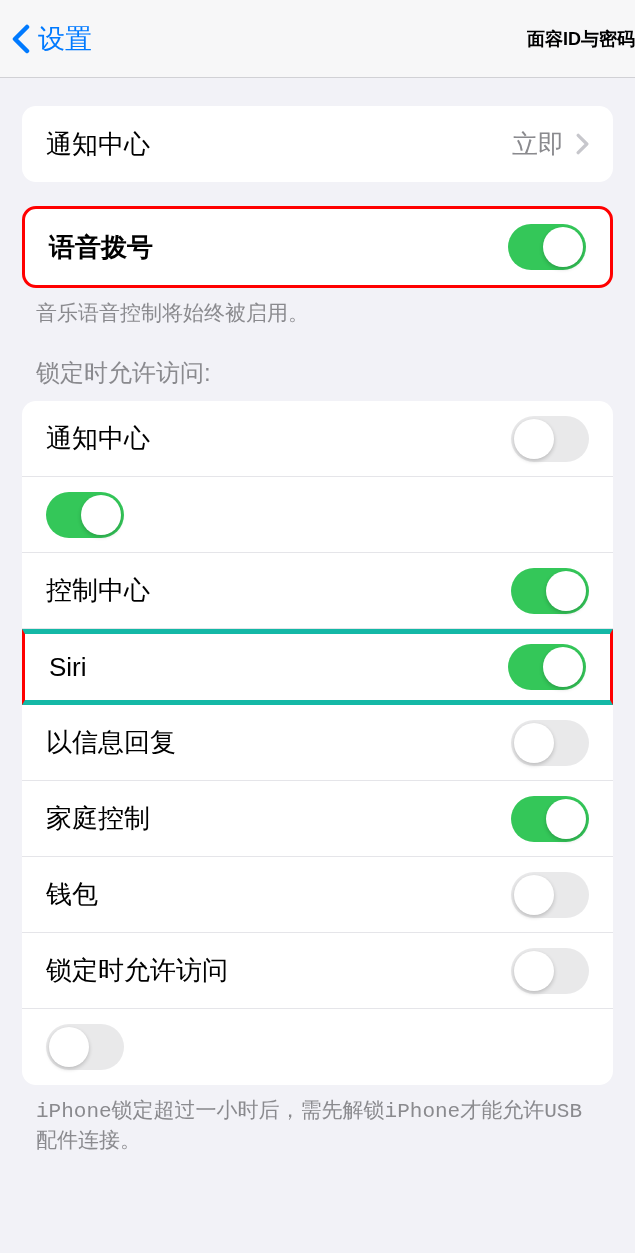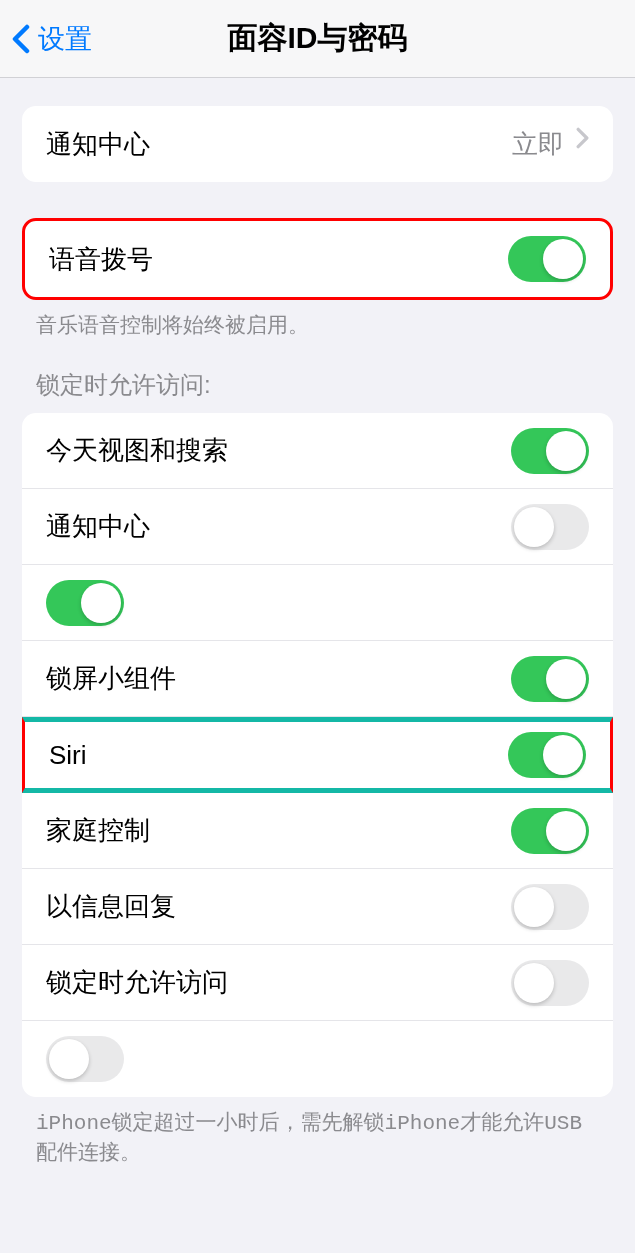--- a/index.html
+++ b/index.html
@@ -8,42 +8,42 @@
       background: #f2f2f7;
       width: 635px;
       height: 1253px;
       overflow: hidden;
     }
     
     
     .header {
       display: flex;
       align-items: center;
-      justify-content: center;
+      justify-content: flex-end;
       height: 78px;
       background: #f7f7f8;
       border-bottom: 1px solid #d1d1d5;
       position: relative;
     }
     .back-button {
       position: absolute;
       left: 12px;
       display: flex;
       align-items: center;
       color: #007aff;
       font-size: 27px;
       cursor: pointer;
     }
     .back-chevron {
       width: 18px;
       height: 30px;
       margin-right: 8px;
     }
     .header-title {
-      font-size: 30px;
+      font-size: 18px;
       font-weight: 600;
       color: #000;
     }
     
     
     .group {
       background: #fff;
       border-radius: 14px;
       margin: 28px 22px 0 22px;
       overflow: hidden;
@@ -66,20 +66,21 @@
       border: 5px solid #14b8a6;
       border-left: 3px solid #ff0000;
       border-right: 3px solid #ff0000;
     }
     .row-label {
       font-size: 26px;
       color: #000;
     }
     .row-value {
       display: flex;
+      align-items: center;
       color: #8a8a8e;
       font-size: 26px;
     }
     .chevron {
       margin-left: 12px;
       width: 13px;
       height: 22px;
     }
     
     
@@ -112,21 +113,21 @@
       line-height: 1.4;
       font-family: Liberation Mono, monospace;
     }
     .section-header {
       color: #8a8a8e;
       font-size: 24px;
       padding: 28px 36px 8px 36px;
     }
     
     .group.first { margin-top: 28px; }
-    .group.toggle-group { margin-top: 36px; }
+    .group.toggle-group { margin-top: 24px; font-weight: bold; }
     .group.list-group { margin-top: 4px; }
   </style>
 </head>
 <body>
 
 <div class="header">
   <div class="back-button">
     <svg class="back-chevron" viewBox="0 0 12 20">
       <polyline points="10,2 2,10 10,18" fill="none" stroke="#007aff" stroke-width="3" stroke-linecap="round" stroke-linejoin="round"></polyline>
     </svg>
@@ -153,56 +154,56 @@
     <div class="switch on">
       <div class="switch-knob"></div>
     </div>
   </div>
 </div>
 <div class="section-footer">音乐语音控制将始终被启用。</div>
 
 <div class="section-header">锁定时允许访问:</div>
 <div class="group list-group" id="lock-list">
     <div class="row">
-      <span class="row-label">今天视图和搜索</span>
-      <div class="switch on">
-        <div class="switch-knob"></div>
-      </div>
-    </div>
-    <div class="row">
       <span class="row-label">通知中心</span>
       <div class="switch off">
         <div class="switch-knob"></div>
       </div>
     </div>
     <div class="row">
       <div class="switch on">
         <div class="switch-knob"></div>
       </div>
     </div>
     <div class="row">
-      <span class="row-label">锁屏小组件</span>
+      <span class="row-label">控制中心</span>
       <div class="switch on">
         <div class="switch-knob"></div>
       </div>
     </div>
     <div class="row highlighted">
       <span class="row-label">Siri</span>
       <div class="switch on">
         <div class="switch-knob"></div>
       </div>
     </div>
     <div class="row">
+      <span class="row-label">以信息回复</span>
+      <div class="switch off">
+        <div class="switch-knob"></div>
+      </div>
+    </div>
+    <div class="row">
       <span class="row-label">家庭控制</span>
       <div class="switch on">
         <div class="switch-knob"></div>
       </div>
     </div>
     <div class="row">
-      <span class="row-label">以信息回复</span>
+      <span class="row-label">钱包</span>
       <div class="switch off">
         <div class="switch-knob"></div>
       </div>
     </div>
     <div class="row">
       <span class="row-label">锁定时允许访问</span>
       <div class="switch off">
         <div class="switch-knob"></div>
       </div>
     </div>

